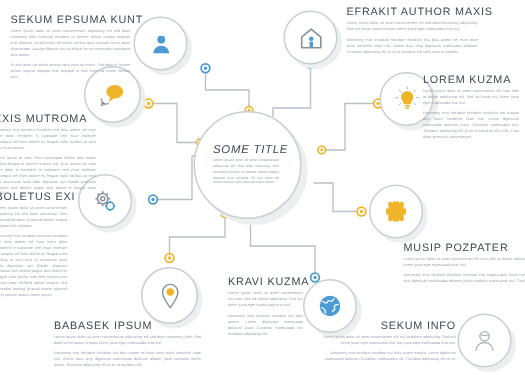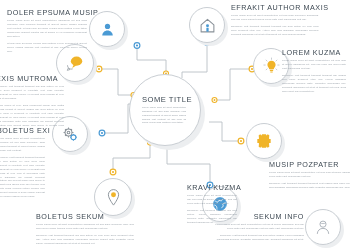--- a/index.html
+++ b/index.html
@@ -69,20 +69,21 @@
     position:absolute;
     left:13px; top:21px;
     width:44px;
   }
   .center-title {
     font-size:7.6px;
     letter-spacing:0.5px;
     color:#3d4852;
     margin:0 0 2.4px 0;
     white-space:nowrap;
+    font-style:italic;
   }
   .center-p {
     font-size:2.35px;
     line-height:1.6;
     color:#98a0a8;
     margin:0;
     text-align:justify;
   }
 </style>
 </head>
@@ -306,39 +307,39 @@
     <div class="glyph" style="width:36px; height:36px;">
       <svg width="18" height="18" viewBox="0 0 24 24">
         <circle cx="12" cy="8.2" r="4.1" fill="none" stroke="#a7aeb5" stroke-width="1.2"></circle>
         <path d="M4.4 21.2c0-4.3 3.4-7.4 7.6-7.4s7.6 3.1 7.6 7.4" fill="none" stroke="#a7aeb5" stroke-width="1.2"></path>
         <path d="M8.6 6.8c1.6.9 5.2.9 6.8 0" fill="none" stroke="#a7aeb5" stroke-width="1"></path>
       </svg>
     </div>
   </div>
 
   <div class="block" style="left:7px; top:8px; width:80px;">
-    <div class="heading">DOLER EPSUMA MUSIP</div>
+    <div class="heading">SEKUM EPSUMA KUNT</div>
     <p class="para">Lorem ipsum dolor sit amet consectetuer adipiscing elit sed diam nonummy nibh euismod tincidunt ut laoreet dolore magna aliquam erat volutpat. Ut wisi enim ad minim veniam quis nostrud exerci tation ullamcorper suscipit lobortis nisl ut aliquip ex ea commodo consequat duis autem.</p>
     <p class="para last">Ut wisi enim ad minim veniam quis nostrud exerci. Tincidunt ut laoreet dolore magna aliquam erat volutpat ut wisi enim ad minim veniam quis.</p>
   </div>
 
   <div class="block" style="left:-4px; top:74px; width:68px;">
     <div class="heading">EXIS MUTROMA</div>
     <p class="para">Nonummy erat tincidunt tincidunt nisl duis autem vel eum iriure dolor hendrerit in vulputate velit esse molestie consequat vel illum dolore eu feugiat nulla facilisis at vero eros et accumsan.</p>
     <p class="para last">Lorem ipsum at vero. Eros nonsequat facilisi duis mattis facilisis feugiat et laoreet magna nisl. Duis autem vel eum iriure dolor in hendrerit in vulputate velit esse molestie consequat vel illum dolore eu feugiat nulla facilisis at vero eros accumsan iusto odio dignissim qui blandit praesent luptatum zzril delenit augue duis dolore te feugait nulla facilisi.</p>
   </div>
 
   <div class="block" style="left:-3px; top:126px; width:48px;">
     <div class="heading">BOLETUS EXI</div>
     <p class="para">Lorem ipsum dolor sit amet consectetuer adipiscing elit sed diam nonummy. Nibh euismod tincidunt ut laoreet dolore magna aliquam erat volutpat.</p>
     <p class="para last">Nonummy erat tincidunt tincidunt tincidunt nisl duis autem vel eum iriure dolor hendrerit in vulputate velit esse molestie consequat vel illum dolore eu feugiat nulla facilisis at vero eros et accumsan iusto odio dignissim qui blandit praesent luptatum zzril delenit augue duis dolore te feugait nulla facilisi nam liber tempor cum soluta nobis eleifend option congue nihil imperdiet doming id quod mazim placerat facer possim assum lorem ipsum.</p>
   </div>
 
   <div class="block" style="left:36px; top:212px; width:98px;">
-    <div class="heading">BOLETUS SEKUM</div>
+    <div class="heading">BABASEK IPSUM</div>
     <p class="para">Lorem ipsum dolor sit amet consectetuer adipiscing elit sed diam nonummy nibh. Sed diam lorem ipsum tempus lorem justo eget malesuada erat nisl.</p>
     <p class="para last">Nonummy erat tincidunt tincidunt nisl duis autem vel eum iriure dolor hendrerit vitae nisl. Autem duis uing dignissim malesuada dolorum aliquet justo curabitur lorem ipsum. Tincidunt adipiscing elit at sit ut tincidunt elit.</p>
   </div>
 
   <div class="block" style="left:231px; top:3px; width:88px;">
     <div class="heading">EFRAKIT AUTHOR MAXIS</div>
     <p class="para">Lorem ipsum dolor sit amet consectetuer elit sed diam nonummy adipiscing. Sed nisl lorem ipsum tempus lorem justo eget malesuada erat nisl.</p>
     <p class="para last">Nonummy erat tincidunt tincidunt tincidunt nisl duis autem vel eum iriure dolor hendrerit vitae nisl. Autem duis uing dignissim malesuada dolorum. Tincidunt adipiscing elit at sit ut tincidunt elit nulla mauris sodales.</p>
   </div>
 
@@ -347,21 +348,21 @@
     <p class="para">Lorem ipsum dolor sit amet consectetuer elit cum nibh at dolore adipiscing elit. Sed nisl unde nisl lorem justo eget malesuada erat nisl.</p>
     <p class="para last">Nonummy erat tincidunt tincidunt tincidunt nisl magna duis fusce hendrerit vitae nisl. Lorem dignissim malesuada dolorum justo. Curabitur malesuada nisl. Tincidunt adipiscing elit at sit ut tincidunt elit nulla. Cras diam amet nisl consectetuer.</p>
   </div>
 
   <div class="block" style="left:236px; top:160px; width:108px;margin-left:33px;">
     <div class="heading">MUSIP POZPATER</div>
     <p class="para">Lorem ipsum dolor sit amet consectetuer elit cum nibh at dolore adipiscing elit nonum. Sed nisl lorem justo eget malesuada erat nisl.</p>
     <p class="para last">Nonummy erat tincidunt tincidunt tincidunt erat magna duis fusce hendrerit vitae nisl. Autem duis dignissim malesuada dolorum justo curabitur malesuada nisl. Tincidunt adip.</p>
   </div>
 
-  <div class="block" style="left:152px; top:183px; width:50px;margin-left:35px;">
+  <div class="block" style="left:152px; top:183px; width:50px;">
     <div class="heading">KRAVI KUZMA</div>
     <p class="para">Lorem ipsum dolor sit amet consectetuer nisl cum nibh ad dolore adipiscing. Sed nisl lorem justo eget malesuada erat nisl.</p>
     <p class="para last">Nonummy erat tincidunt tincidunt nisl duis autem. Lorem dignissim malesuada dolorum justo. Curabitur malesuada nisl tincidunt adipiscing elit.</p>
   </div>
 
   <div class="block" style="left:212px; top:212px; width:92px;">
     <div class="heading right">SEKUM INFO</div>
     <p class="para right">Lorem ipsum dolor sit amet consectetuer elit nisl at dolore adipiscing. Sed nisl lorem justo eget malesuada erat nisl justo eget malesuada erat nisl.</p>
     <p class="para right last">Nonummy erat tincidunt tincidunt nisl duis autem magna. Lorem dignissim malesuada dolorum. Curabitur malesuada nisl. Tincidunt adipiscing elit sit ut.</p>
   </div>

